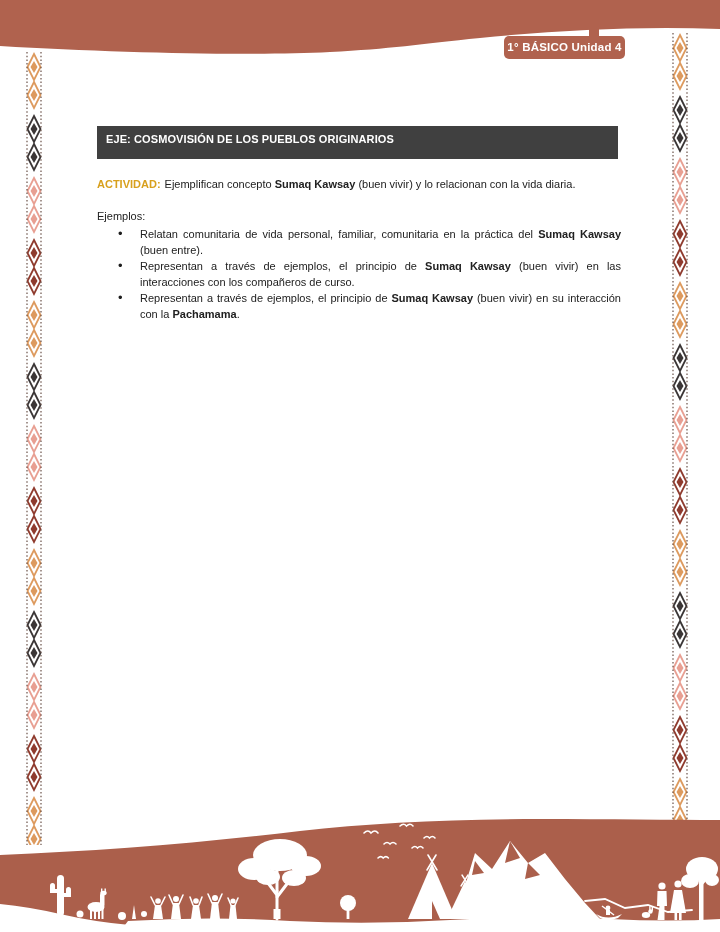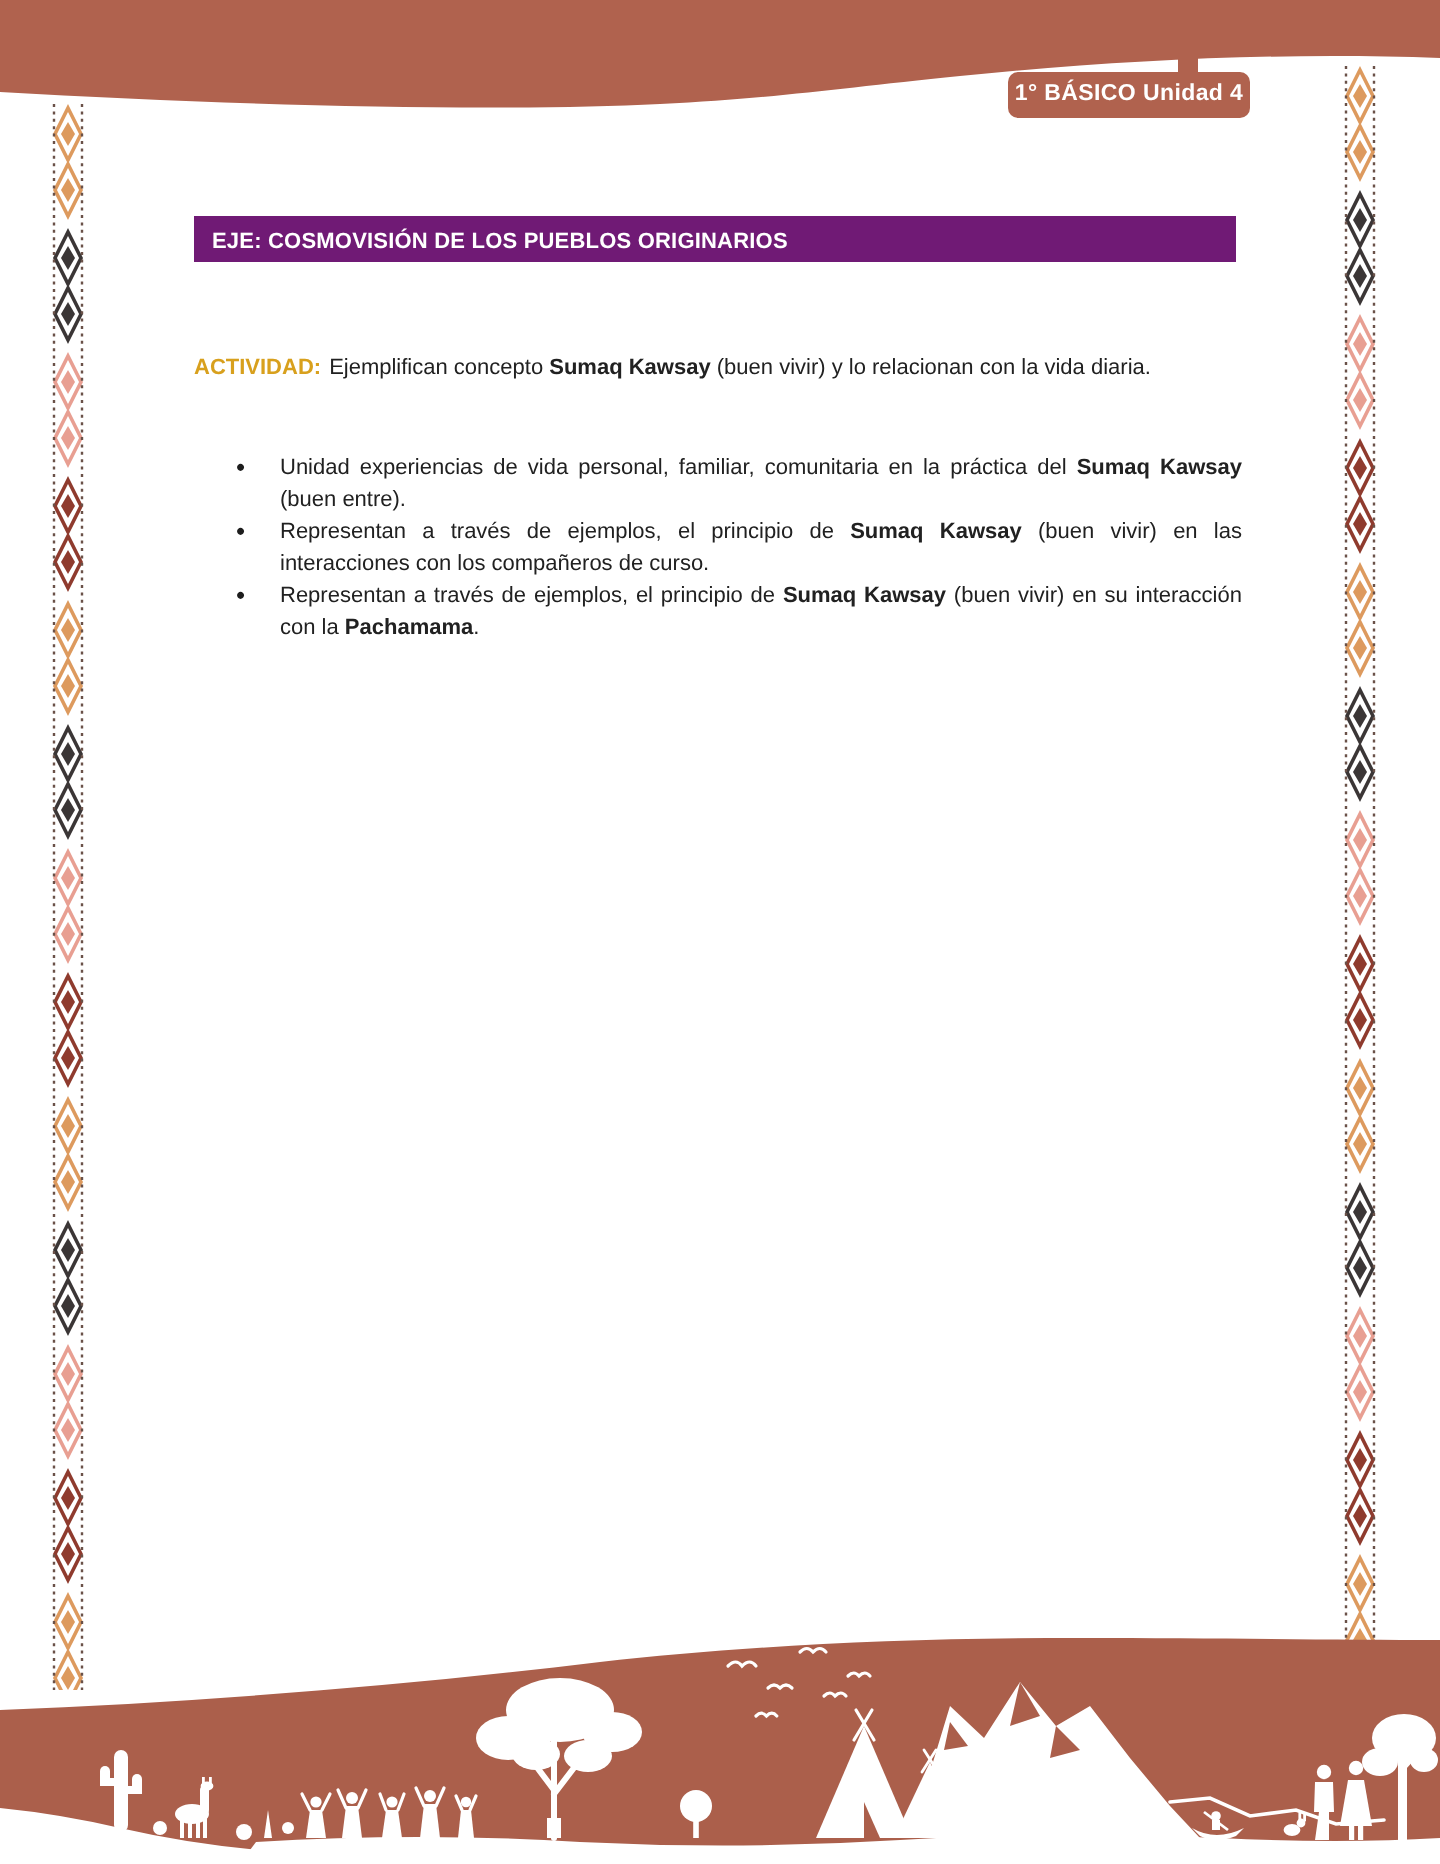--- a/index.html
+++ b/index.html
@@ -22,22 +22,22 @@
   .border-strip{position:absolute;}
   .border-strip.left{left:26px;top:52px;}
   .border-strip.right{left:672px;top:33px;}
   
   .page-title{
     position:absolute;left:97px;top:89px;width:524px;
     text-align:center;font-weight:bold;font-size:13.5px;color:#1d1d1d;
     letter-spacing:.2px;
   }
   .eje-banner{
-    position:absolute;left:97px;top:108px;width:521px;height:23px;
-    background:#701a75;color:#ffffff;font-weight:bold;font-size:11px;
+    position:absolute;left:97px;top:126px;width:521px;height:33px;
+    background:#404040;color:#ffffff;font-weight:bold;font-size:11px;
     line-height:27px;padding-left:9px;box-sizing:border-box;letter-spacing:.1px;
   }
   .activity-line{
     position:absolute;left:97px;top:176px;width:526px;
     font-size:11px;line-height:16px;
   }
   .activity-label{color:#d8a01d;font-weight:bold;margin-right:4px;}
   .examples-label{
     position:absolute;left:97px;top:208px;width:300px;
     font-size:11px;line-height:16px;
@@ -150,23 +150,24 @@
     <rect width="16" height="789" fill="url(#patR)"></rect>
     <line x1="1" y1="0" x2="1" y2="789" stroke="#6a5148" stroke-width="1.2" stroke-dasharray="1.5 2.2"></line>
     <line x1="15" y1="0" x2="15" y2="789" stroke="#6a5148" stroke-width="1.2" stroke-dasharray="1.5 2.2"></line>
   </svg>
 
 
   <div class="eje-banner">EJE: COSMOVISIÓN DE LOS PUEBLOS ORIGINARIOS</div>
 
   <div class="activity-line"><span class="activity-label">ACTIVIDAD:</span><span>Ejemplifican concepto </span><b>Sumaq Kawsay</b><span> (buen vivir) y lo relacionan con la vida diaria.</span></div>
 
+  <div class="examples-label">Ejemplos:</div>
 
   <ul class="examples-list">
-    <li><span>Unidad experiencias de vida personal, familiar, comunitaria en la práctica del </span><b>Sumaq Kawsay</b><span> (buen entre).</span><b></b><span></span></li>
+    <li><span>Relatan comunitaria de vida personal, familiar, comunitaria en la práctica del </span><b>Sumaq Kawsay</b><span> (buen entre).</span><b></b><span></span></li>
     <li><span>Representan a través de ejemplos, el principio de </span><b>Sumaq Kawsay</b><span> (buen vivir) en las interacciones con los compañeros de curso.</span><b></b><span></span></li>
     <li><span>Representan a través de ejemplos, el principio de </span><b>Sumaq Kawsay</b><span> (buen vivir) en su interacción con la </span><b>Pachamama</b><span>.</span></li>
   </ul>
 
   <svg class="footer-art" viewBox="0 0 720 112" preserveAspectRatio="none">
 
     <path d="M0 42 C100 38 200 30 300 18 C370 10 450 6 540 6 C610 6 670 7 720 7 L720 112 L0 112 Z" fill="#ab5f4b"></path>
 
     <path d="M125 112 L128 108 Q210 103 290 108 Q370 112 450 107 Q530 102 610 106 Q670 109 720 106 L720 112 Z" fill="#ffffff"></path>
 

